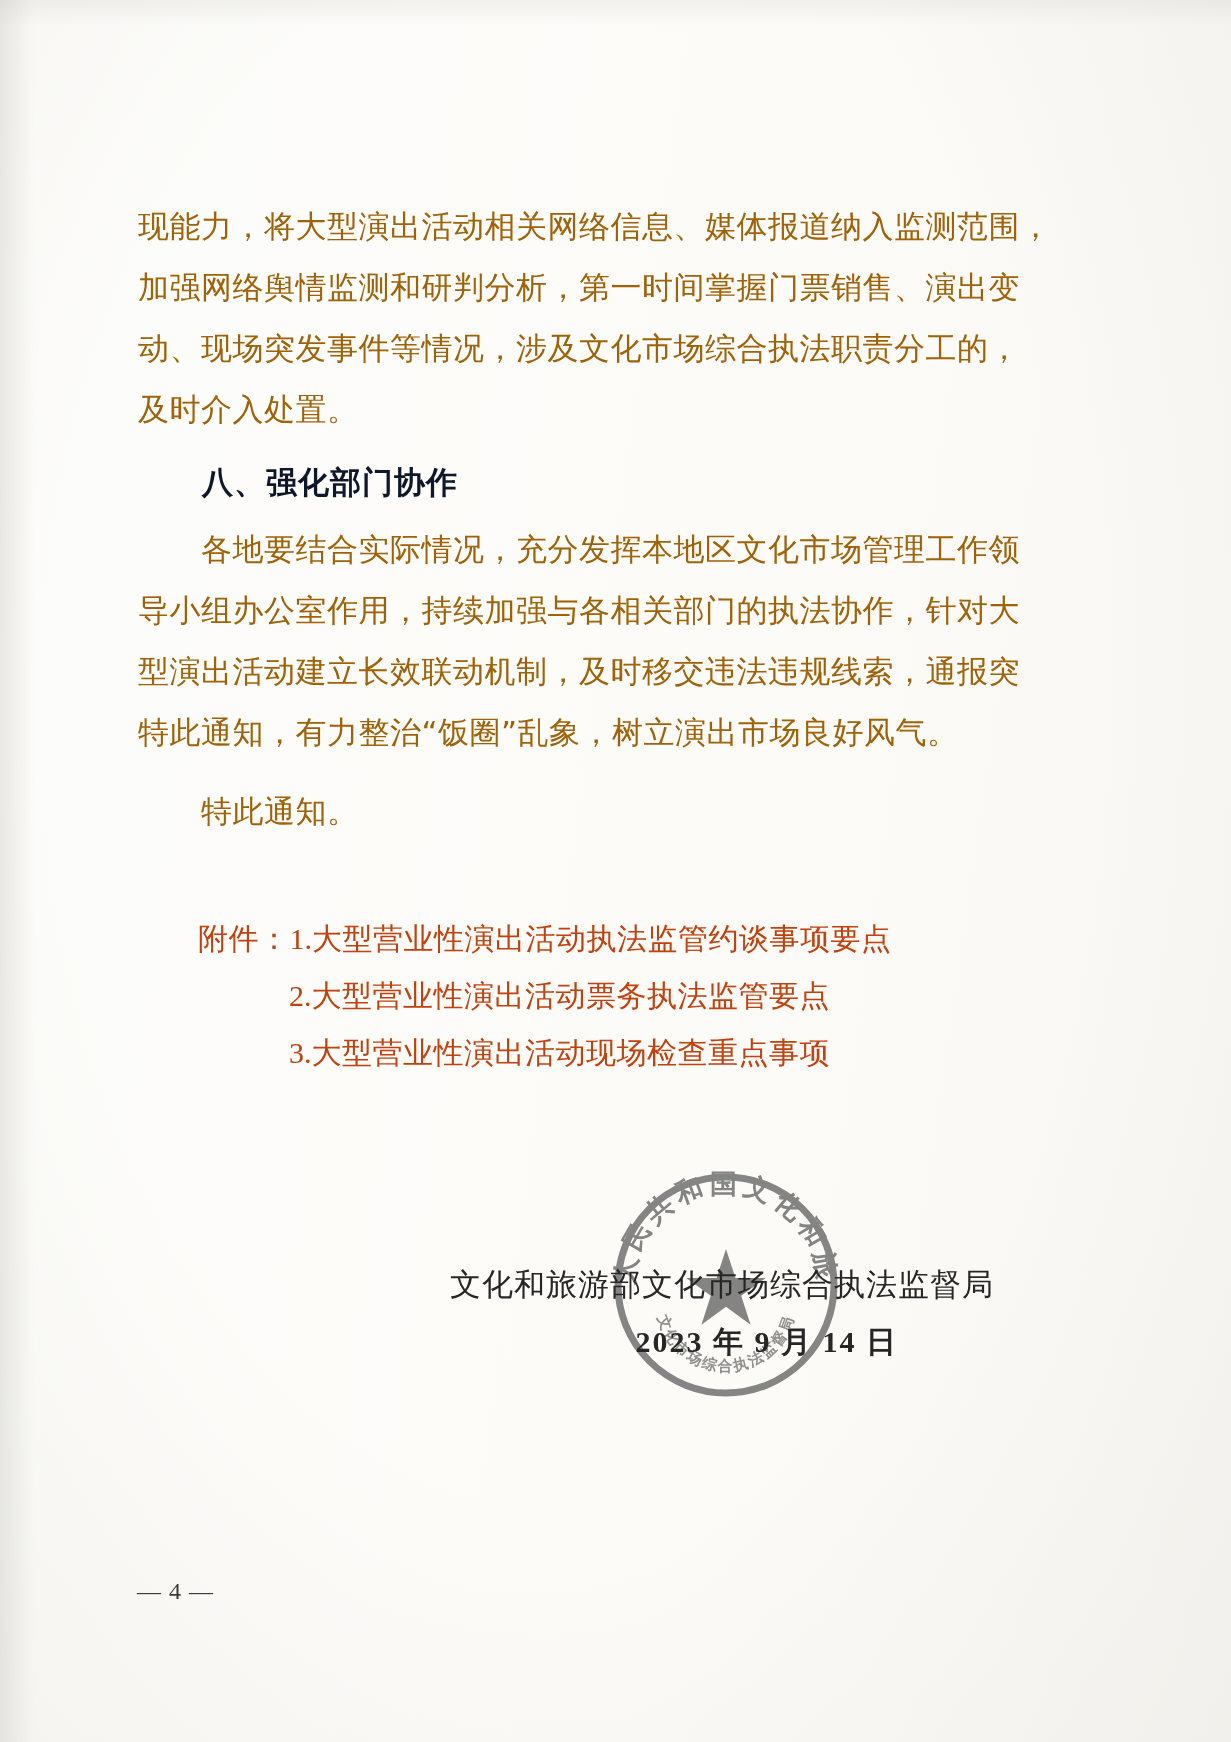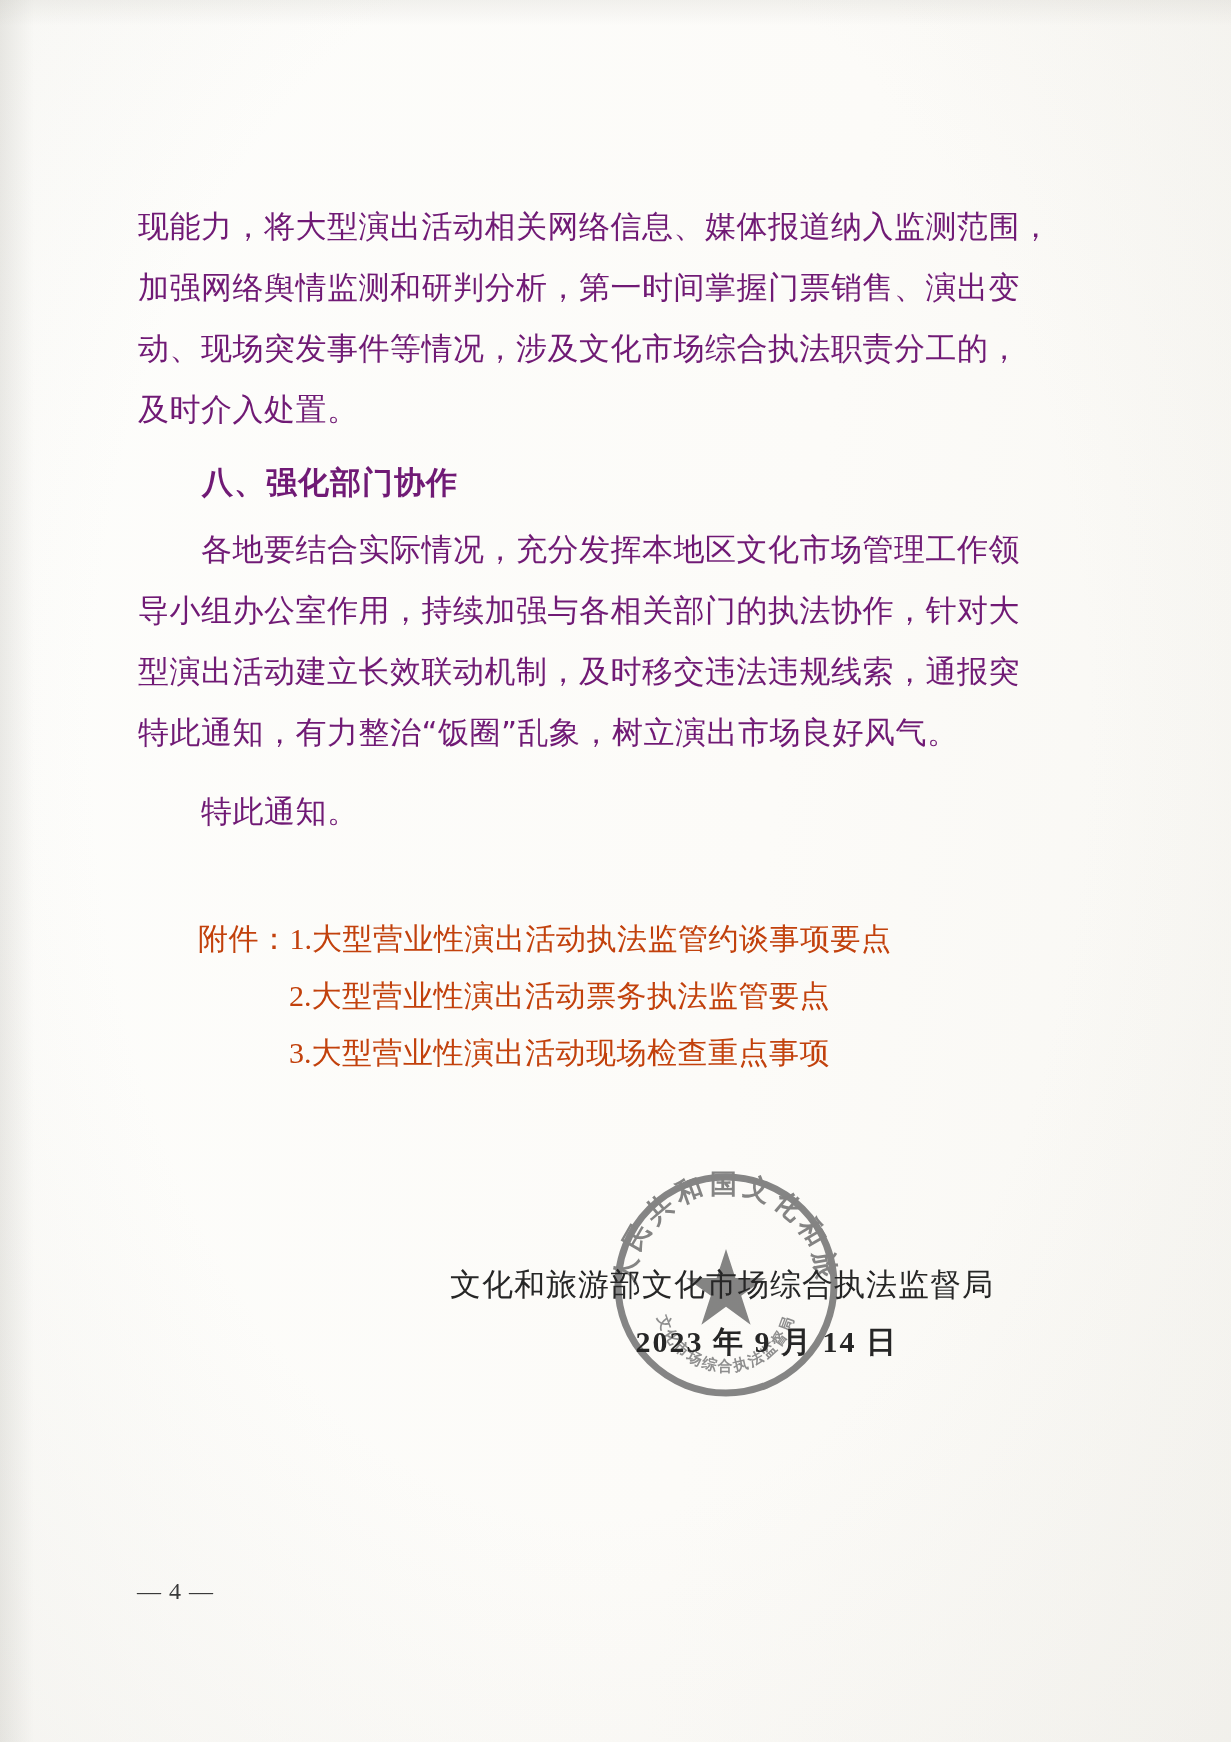--- a/index.html
+++ b/index.html
@@ -58,30 +58,30 @@
     white-space: pre;
   }
 
   .para {
     margin: 0;
   }
   .body-line {
     font-size: 31px;
     line-height: 61px;
     letter-spacing: 0.5px;
-    color: #701a75;
+    color: #a16207;
   }
 
   .heading {
     font-size: 31px;
     line-height: 61px;
     font-weight: 700;
     padding-left: 64px;
     letter-spacing: 1px;
-    color: #701a75;
+    color: #0f172a;
     margin: 12px 0 6px 0;
   }
 
   .spacer-sm { height: 18px; }
   .spacer-lg { height: 64px; }
 
   .attach-block {
     margin-top: 4px;
   }
   .attach-line {

